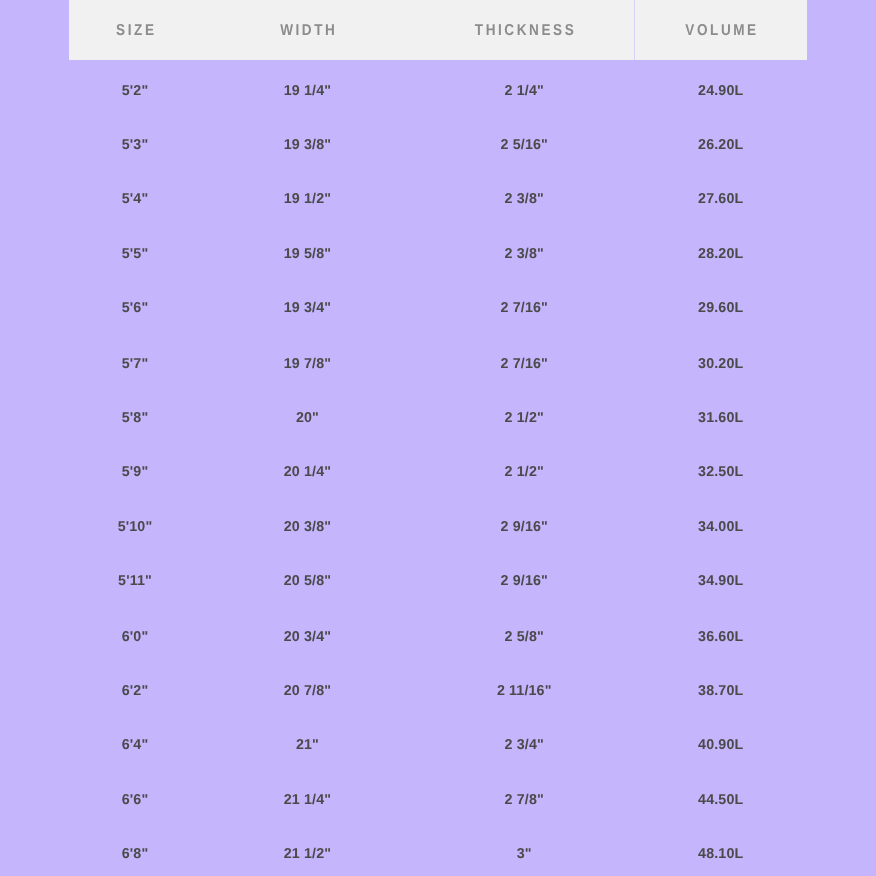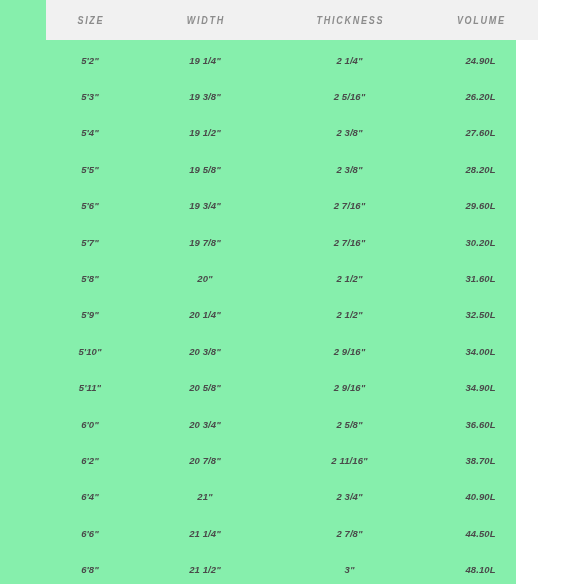--- a/index.html
+++ b/index.html
@@ -10,24 +10,23 @@
   body {
     width: 584px;
     height: 584px;
     overflow: hidden;
     font-family: "Liberation Sans", sans-serif;
     -webkit-font-smoothing: antialiased;
   }
 
   #size-chart {
     position: relative;
-    width: 516px;
+    width: 584px;
     height: 584px;
-    background: #86efac;
-    font-style: italic;
+    background: #c4b5fd;
   }
 
   .chart-table {
     position: absolute;
     left: 46px;
     top: 0px;
     width: 492px;
     border-collapse: collapse;
     table-layout: fixed;
   }

